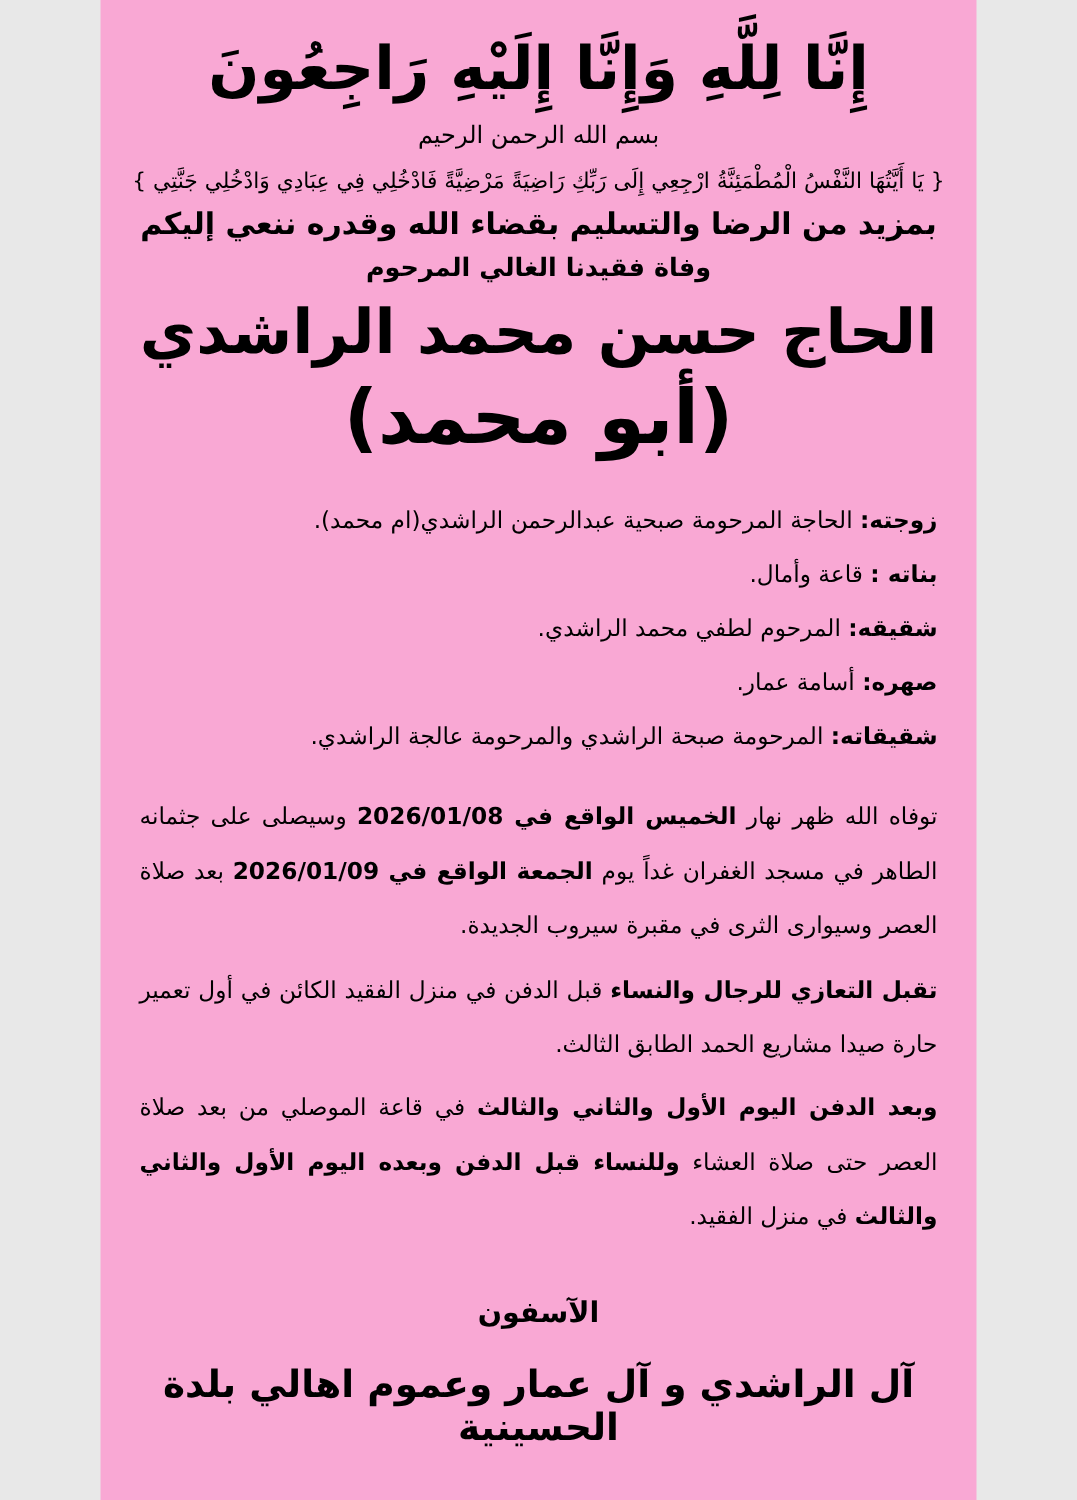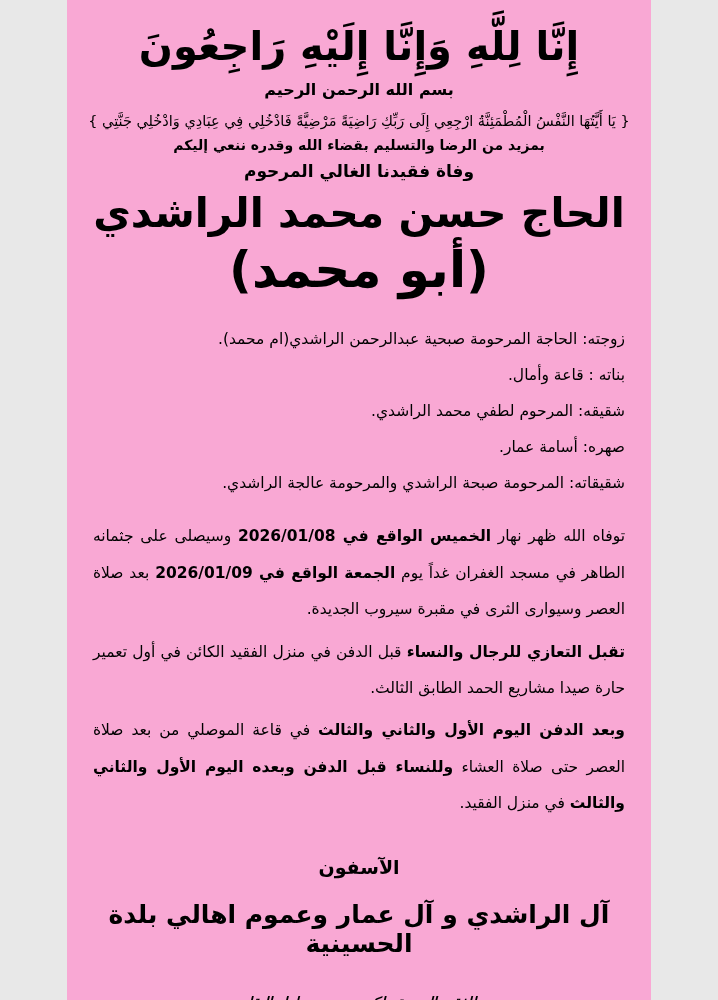--- a/index.html
+++ b/index.html
@@ -21,36 +21,36 @@
   .center { text-align: center; }
   .istirja {
     padding-top: 14px;
     font-size: 40px;
     font-weight: bold;
     letter-spacing: 1px;
     line-height: 1.6;
   }
   .basmala {
     font-size: 16px;
-    font-weight: bold;
+    font-weight: normal;
     margin-top: 2px;
   }
   .verse {
     font-size: 14.5px;
     margin-top: 14px;
     padding: 0 18px;
   }
   .sadaqa {
     text-align: left;
     font-size: 11px;
     font-weight: bold;
     margin: 2px 0 0 28px;
   }
   .intro1 {
-    font-size: 14px;
+    font-size: 20px;
     font-weight: bold;
     margin-top: 8px;
   }
   .intro2 {
     font-size: 17px;
     font-weight: bold;
     margin-top: 8px;
   }
   .deceased-name {
     font-size: 41px;
@@ -63,21 +63,21 @@
     font-weight: bold;
     line-height: 1.2;
   }
   .family {
     margin: 30px 26px 0 26px;
     font-size: 15.5px;
   }
   .family-row {
     margin-bottom: 18px;
   }
-  .family-row .label { font-weight: normal; }
+  .family-row .label { font-weight: bold; }
   .paragraphs {
     margin: 26px 26px 0 26px;
     font-size: 15.5px;
   }
   .para {
     line-height: 2.35;
     text-align: justify;
     margin-bottom: 6px;
   }
   .mourners-title {

